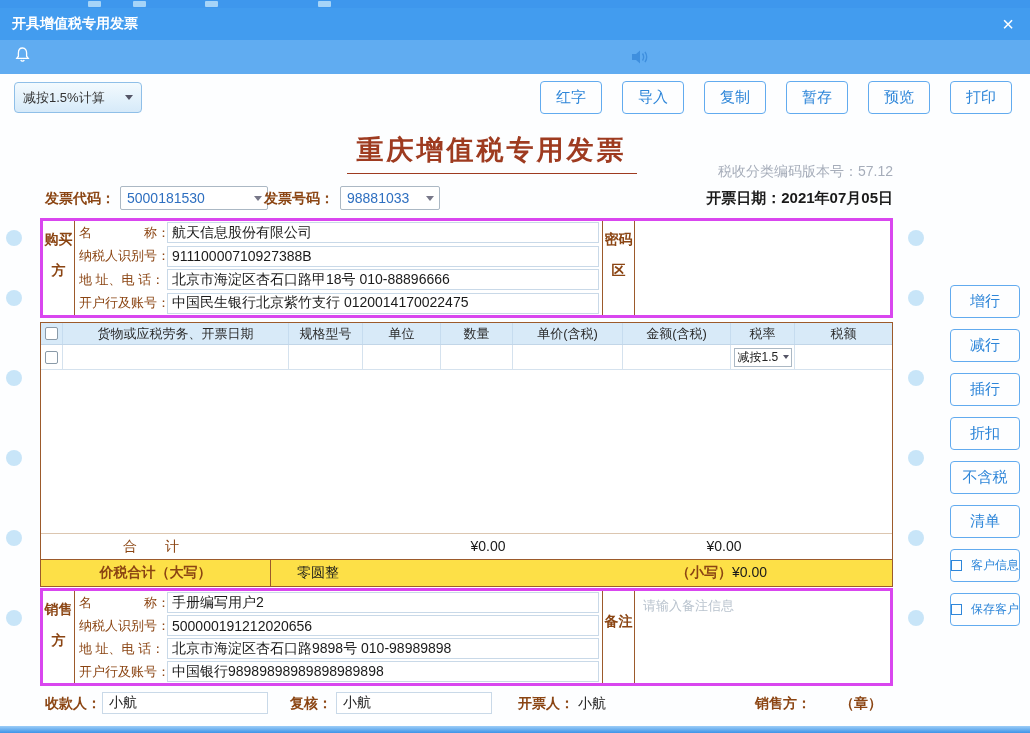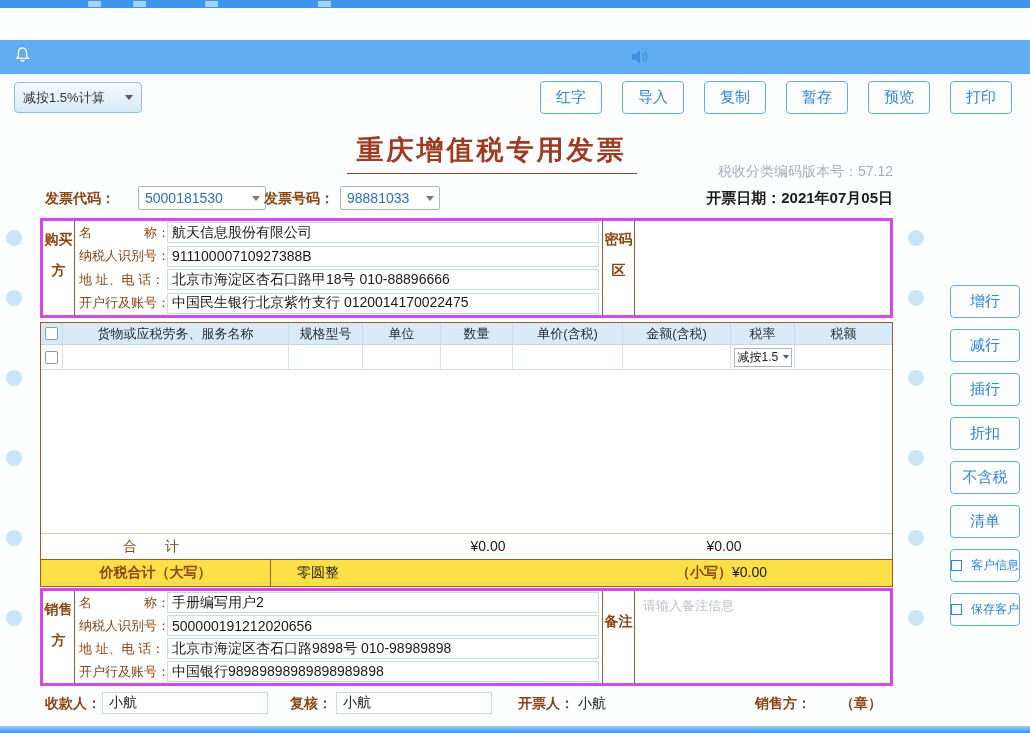--- a/index.html
+++ b/index.html
@@ -98,20 +98,24 @@
 
 <div class="win">
 
   <div class="top-strip">
     <span class="mini-icon" style="left:88px"></span>
     <span class="mini-icon" style="left:133px"></span>
     <span class="mini-icon" style="left:205px"></span>
     <span class="mini-icon" style="left:318px"></span>
   </div>
 
+  <div class="titlebar">
+    <span class="win-title">开具增值税专用发票</span>
+    <span class="close-btn">×</span>
+  </div>
 
   <div class="notice">
     <span>
       <svg width="17" height="18" viewBox="0 0 17 18">
           <path d="M8.5 2 C5.5 2 4.4 4.4 4.4 7 L4.4 10.2 L2.8 12.4 L14.2 12.4 L12.6 10.2 L12.6 7 C12.6 4.4 11.5 2 8.5 2 Z" fill="none" stroke="#FFFFFF" stroke-width="1.3"></path>
           <path d="M6.8 14 A1.8 1.8 0 0 0 10.2 14" fill="none" stroke="#FFFFFF" stroke-width="1.3"></path>
         </svg>
     </span>
     <span class="speaker">
       <svg width="22" height="16" viewBox="0 0 22 16">
@@ -132,21 +136,21 @@
   <button class="tb-btn" style="left:786px">暂存</button>
   <button class="tb-btn" style="left:868px">预览</button>
   <button class="tb-btn" style="left:950px">打印</button>
 
   <div class="inv-title-wrap">
     <span class="inv-title">重庆增值税专用发票</span>
   </div>
   <span class="version">税收分类编码版本号：57.12</span>
 
   <span class="meta-label" style="left:45px">发票代码：</span>
-  <div class="sel" style="left:138px; width:128px">
+  <div class="sel" style="left:120px; width:148px">
     <span>5000181530</span>
     <span class="tri-down"></span>
   </div>
   <span class="meta-label" style="left:264px">发票号码：</span>
   <div class="sel" style="left:340px; width:100px">
     <span>98881033</span>
     <span class="tri-down"></span>
   </div>
   <span class="date"><span>开票日期：</span><span>2021年07月05日</span></span>
 
@@ -180,21 +184,21 @@
     </div>
     <div class="side-cell v3">密码区</div>
     <div class="free-area"></div>
   </div>
 
   <div class="items">
     <div class="ihead">
       <span class="hc c0">
           <span class="cb"></span>
         </span>
-      <span class="hc c1">货物或应税劳务、服务名称</span>
+      <span class="hc c1">货物或应税劳务、开票日期</span>
       <span class="hc c2">规格型号</span>
       <span class="hc c3">单位</span>
       <span class="hc c4">数量</span>
       <span class="hc c5">单价(含税)</span>
       <span class="hc c6">金额(含税)</span>
       <span class="hc c7">税率</span>
       <span class="hc c8">税额</span>
     </div>
     <div class="irow">
       <span class="dc c0">

